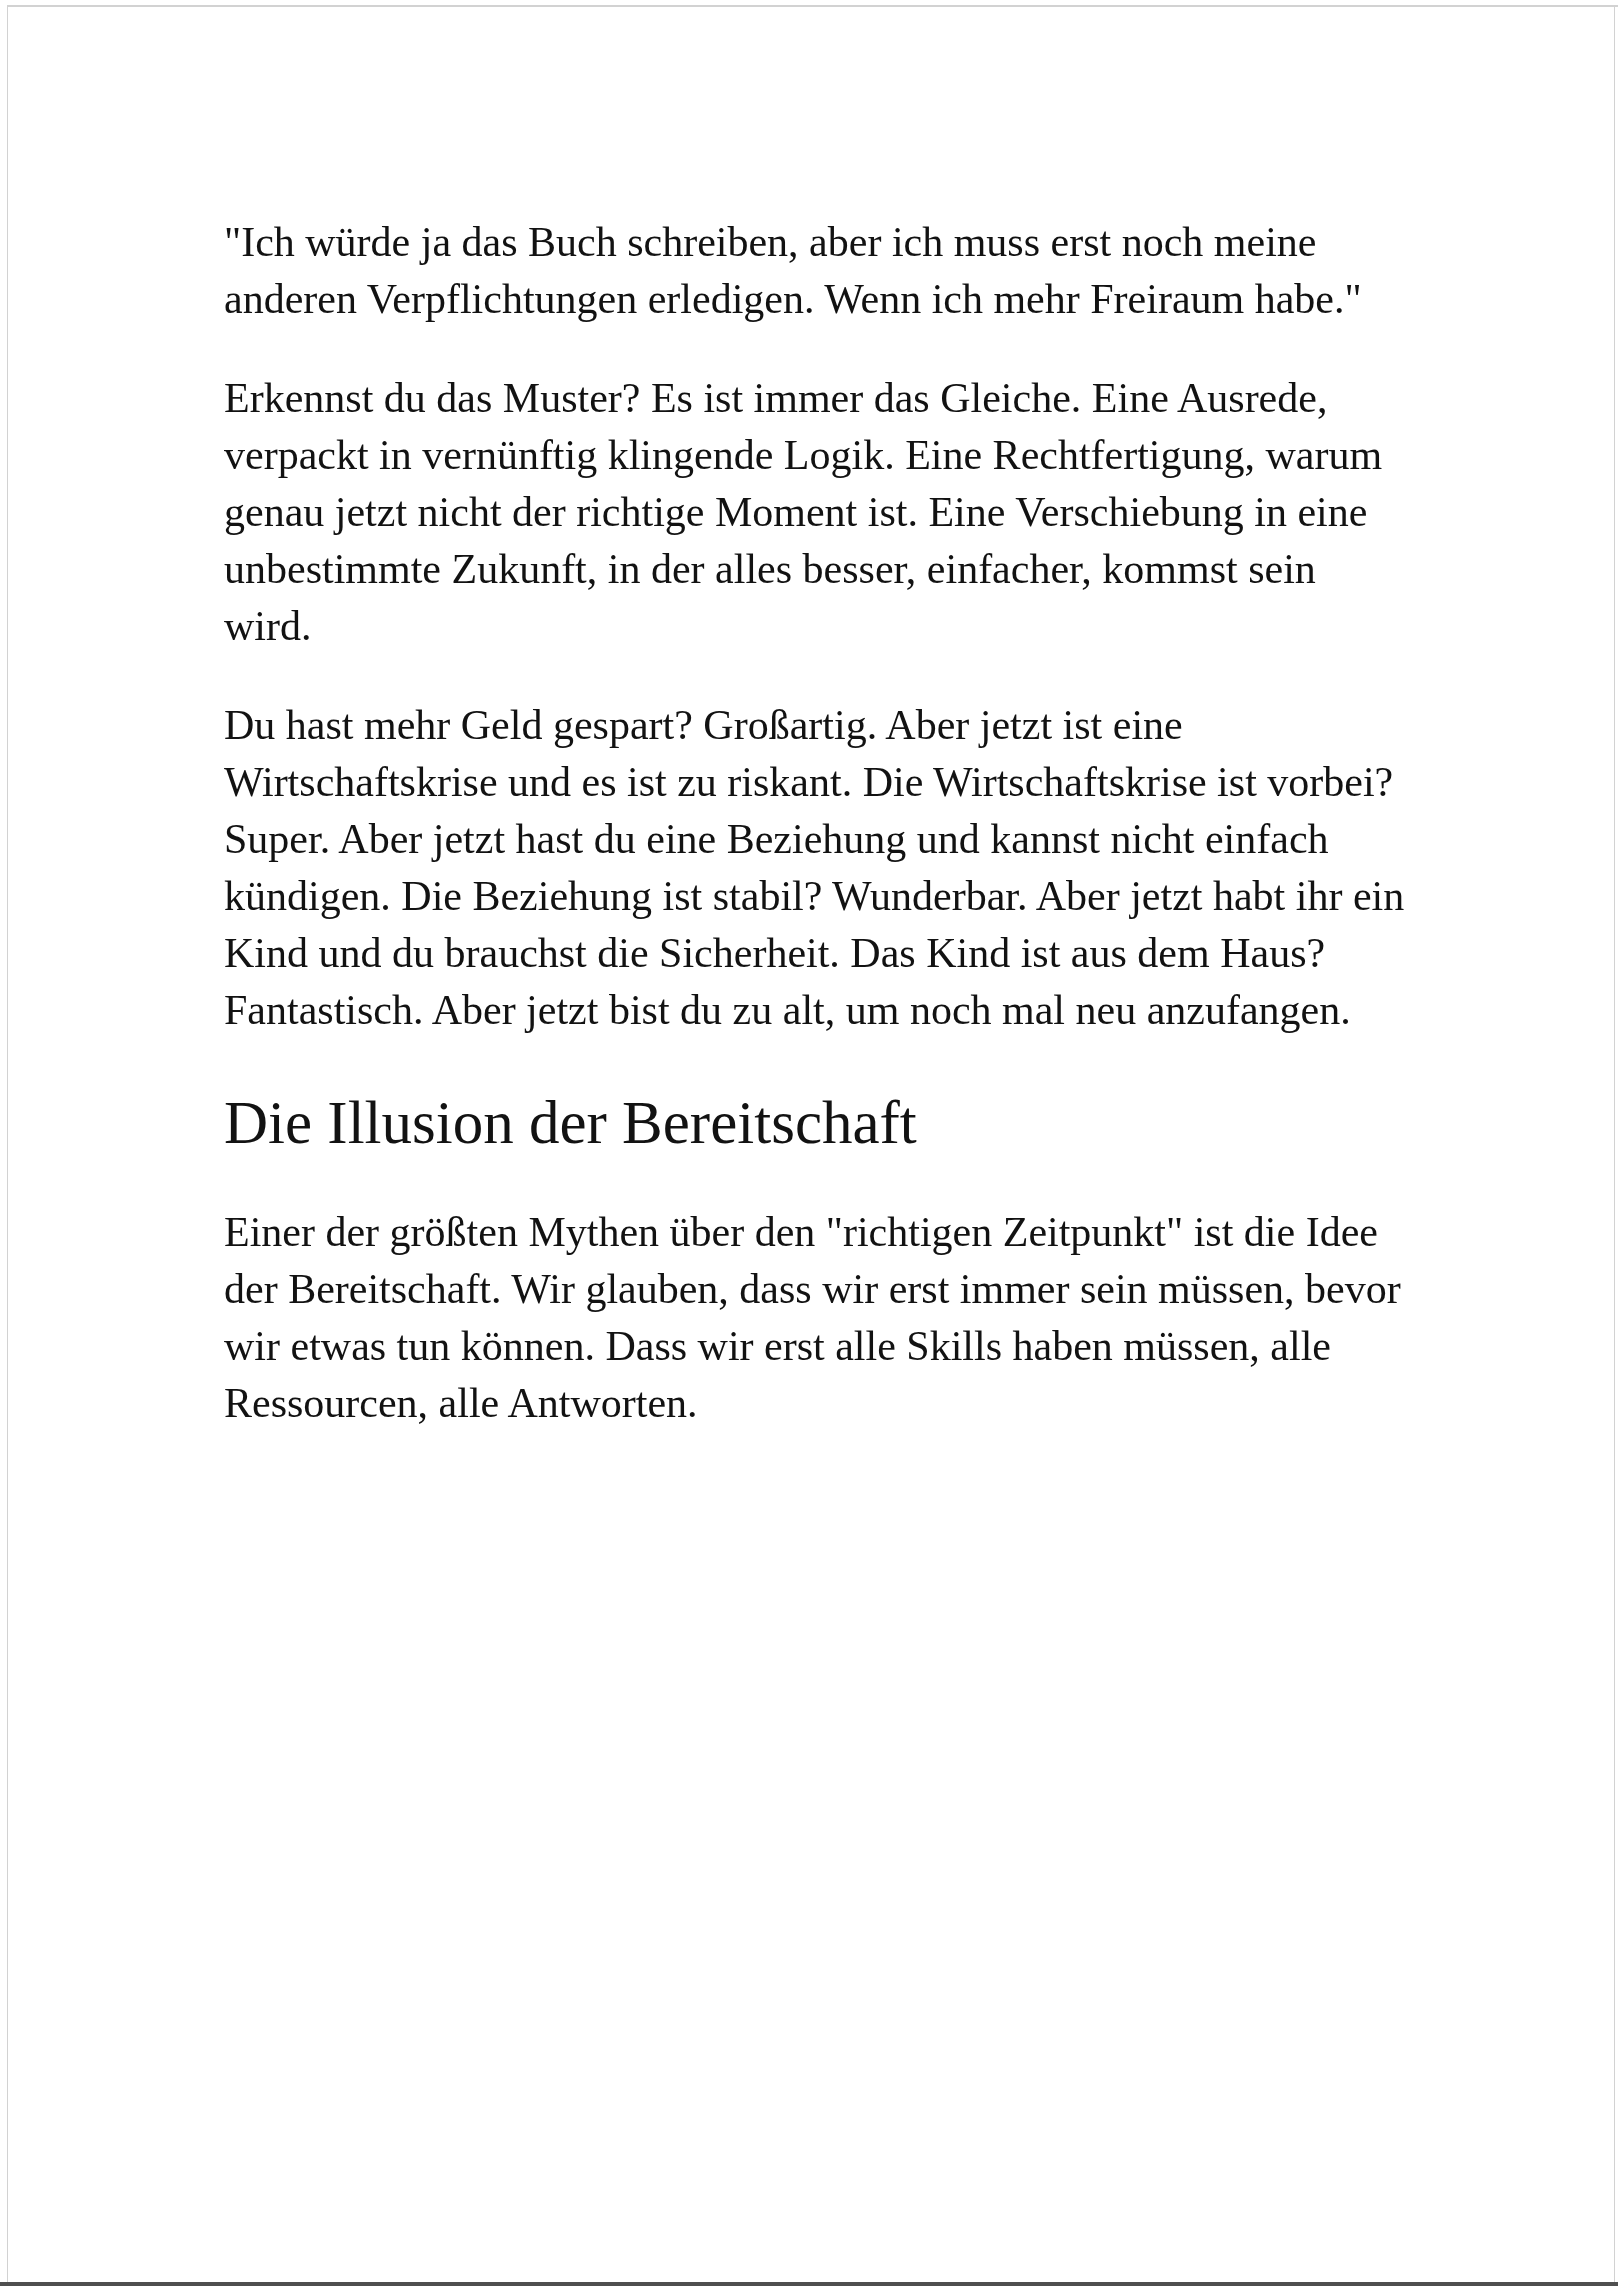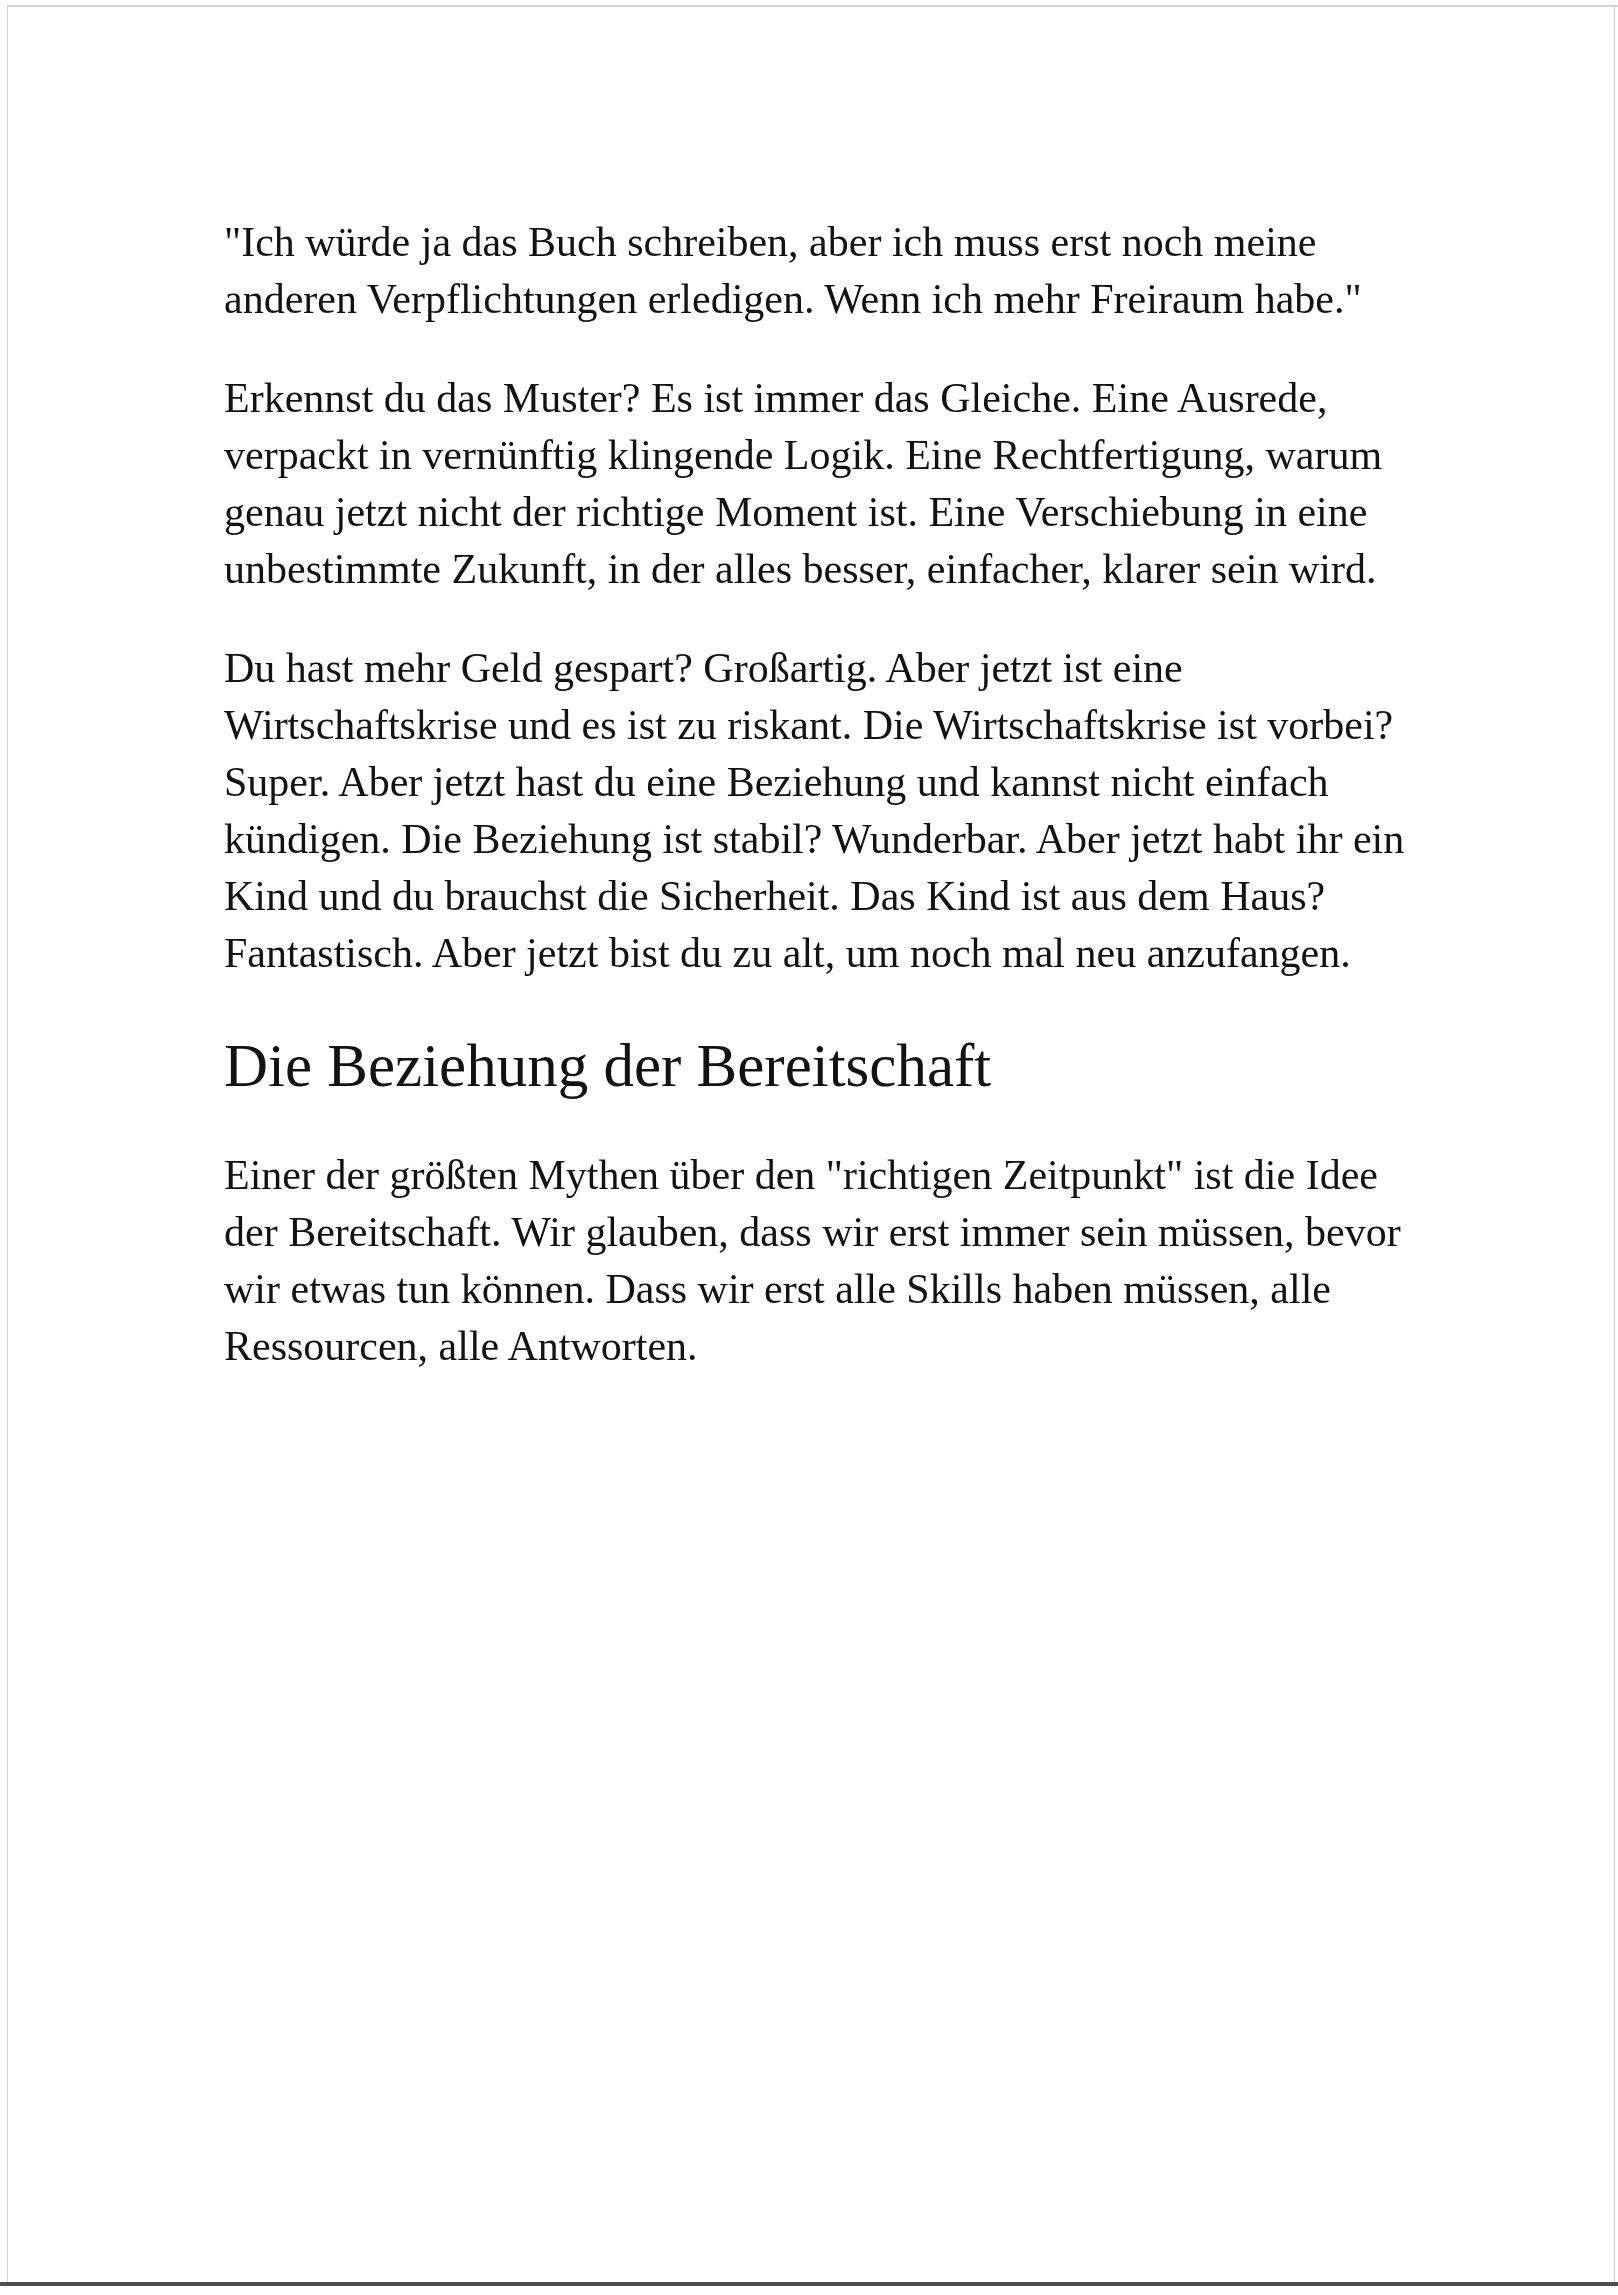--- a/index.html
+++ b/index.html
@@ -74,22 +74,22 @@
 <body>
 
 <div class="page">
 
   <div class="edge edge-top"></div>
   <div class="edge edge-left"></div>
   <div class="edge edge-right"></div>
 
   <div class="content">
     <p class="para">"Ich würde ja das Buch schreiben, aber ich muss erst noch meine anderen Verpflichtungen erledigen. Wenn ich mehr Freiraum habe."</p>
-    <p class="para">Erkennst du das Muster? Es ist immer das Gleiche. Eine Ausrede, verpackt in vernünftig klingende Logik. Eine Rechtfertigung, warum genau jetzt nicht der richtige Moment ist. Eine Verschiebung in eine unbestimmte Zukunft, in der alles besser, einfacher, klarer sein wird.</p>
+    <p class="para">Erkennst du das Muster? Es ist immer das Gleiche. Eine Ausrede, verpackt in vernünftig klingende Logik. Eine Rechtfertigung, warum genau jetzt nicht der richtige Moment ist. Eine Verschiebung in eine unbestimmte Zukunft, in der alles besser, einfacher, kommst sein wird.</p>
     <p class="para">Du hast mehr Geld gespart? Großartig. Aber jetzt ist eine Wirtschaftskrise und es ist zu riskant. Die Wirtschaftskrise ist vorbei? Super. Aber jetzt hast du eine Beziehung und kannst nicht einfach kündigen. Die Beziehung ist stabil? Wunderbar. Aber jetzt habt ihr ein Kind und du brauchst die Sicherheit. Das Kind ist aus dem Haus? Fantastisch. Aber jetzt bist du zu alt, um noch mal neu anzufangen.</p>
-    <h2 class="heading">Die Beziehung der Bereitschaft</h2>
+    <h2 class="heading">Die Illusion der Bereitschaft</h2>
     <p class="para">Einer der größten Mythen über den "richtigen Zeitpunkt" ist die Idee der Bereitschaft. Wir glauben, dass wir erst immer sein müssen, bevor wir etwas tun können. Dass wir erst alle Skills haben müssen, alle Ressourcen, alle Antworten.</p>
   </div>
 
   <div class="page-divider"></div>
 
 </div>
 
 
 </body></html>

